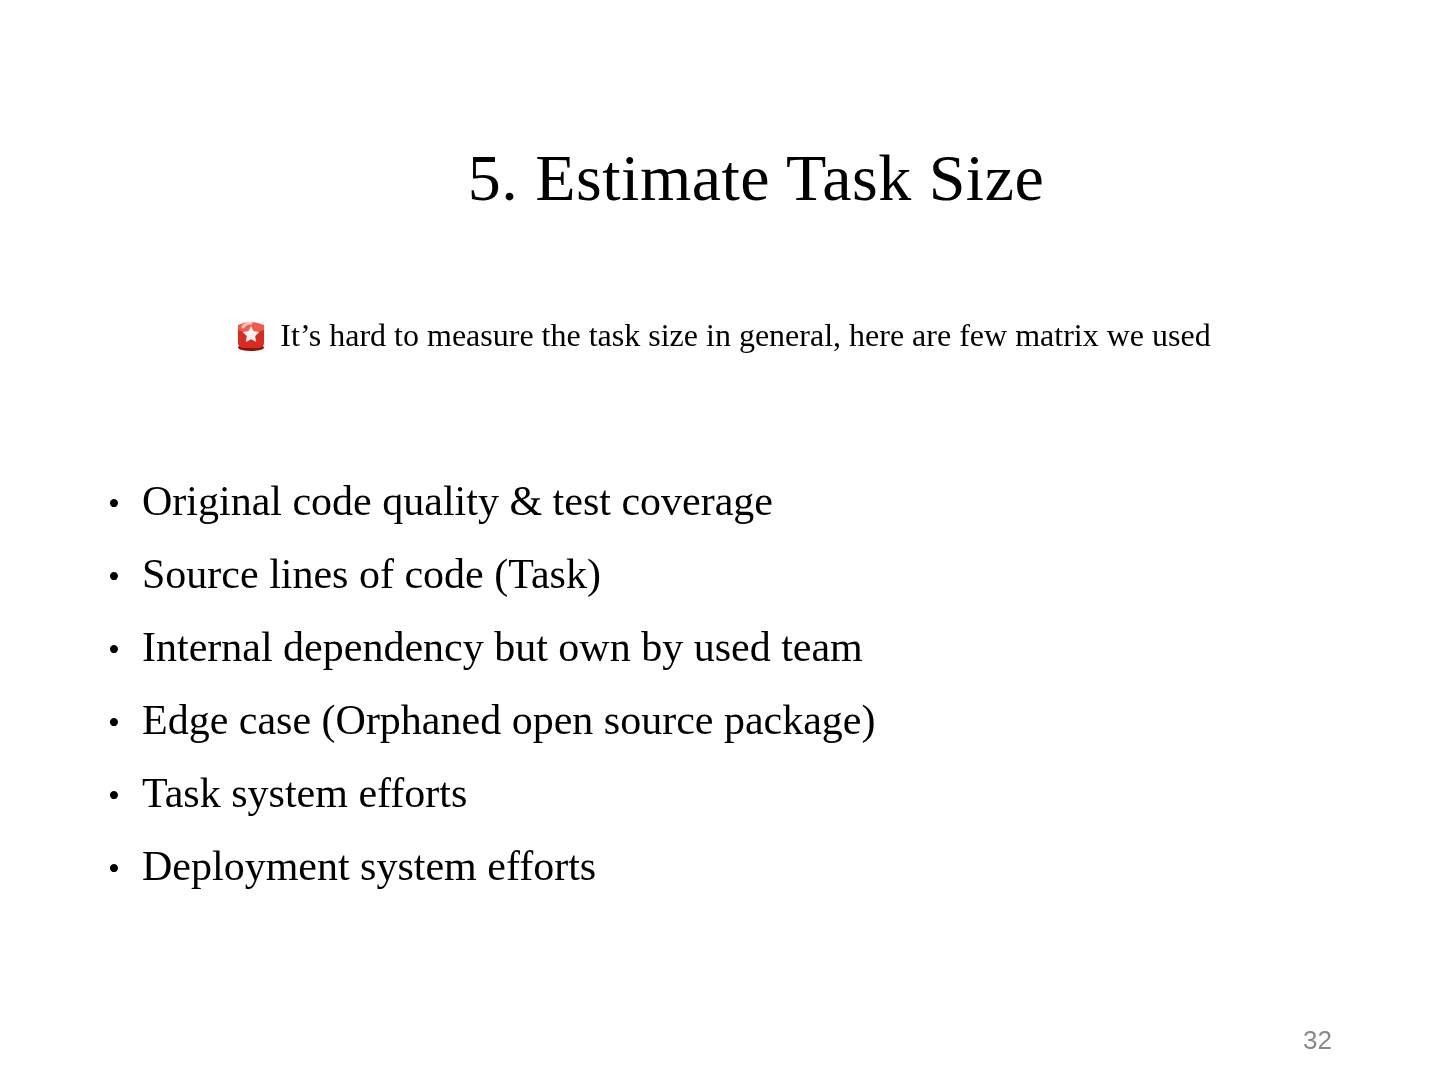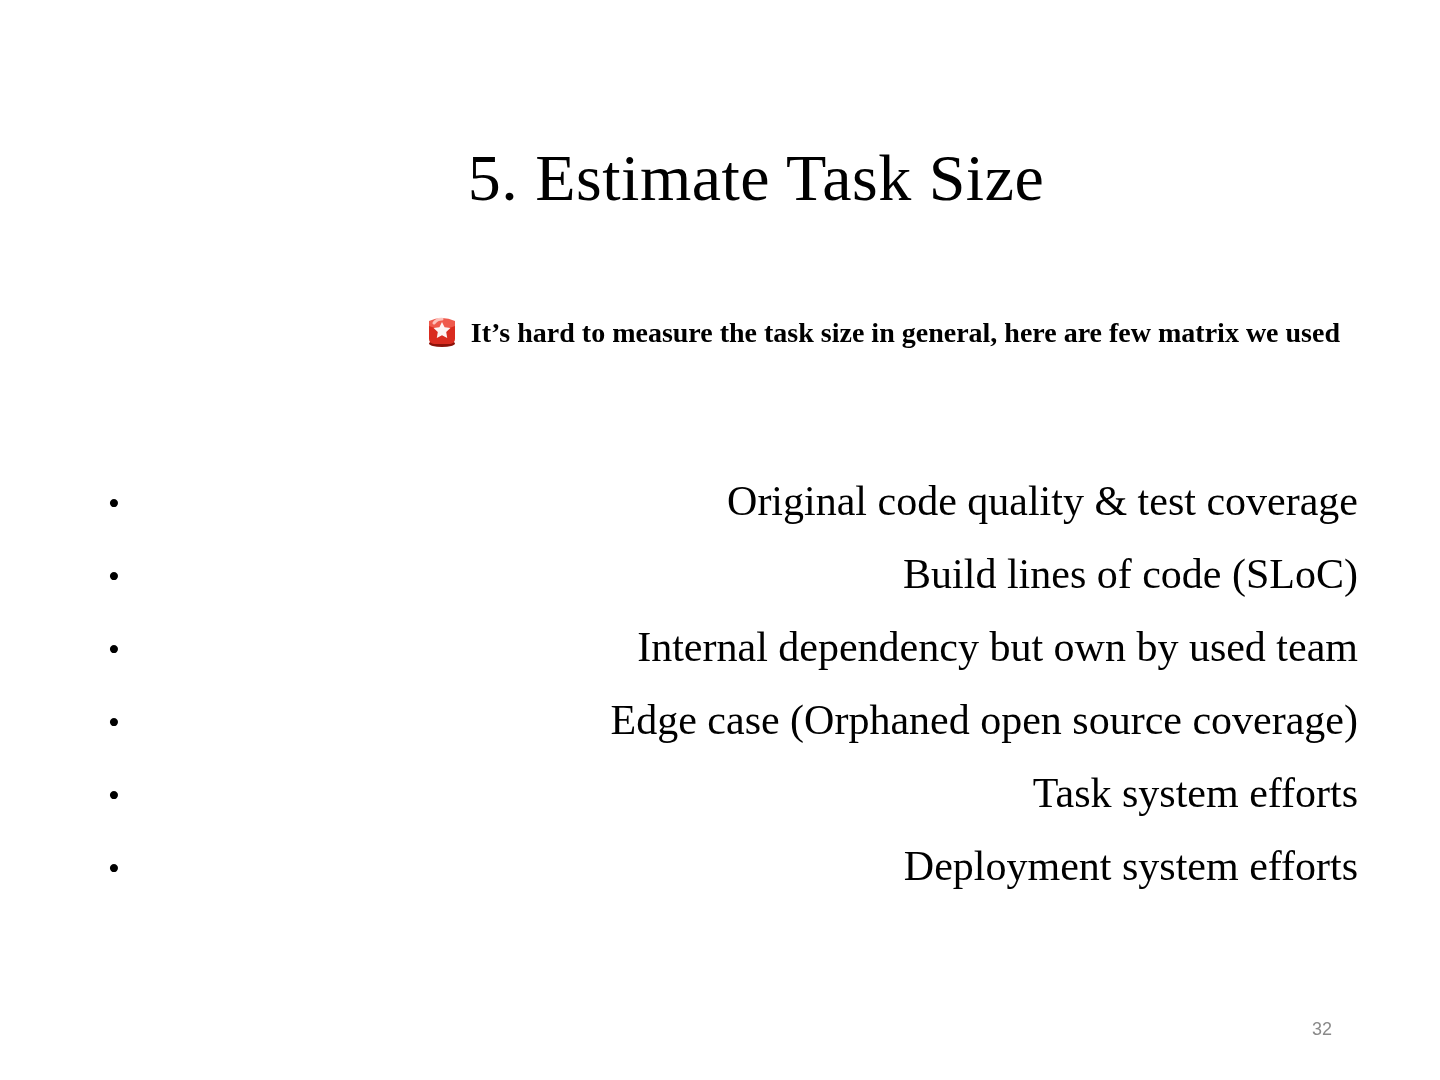--- a/index.html
+++ b/index.html
@@ -30,24 +30,23 @@
     line-height: 1.1;
     font-weight: normal;
     letter-spacing: 0.5px;
     padding-left: 36px;
   }
   .intro-block {
     position: absolute;
     top: 282px;
     left: 105px;
     width: 1235px;
-    font-size: 28px;
+    font-size: 32px;
     line-height: 1.32;
-    text-align: right;
-    font-weight: bold;
+    text-align: center;
   }
   .siren-icon {
     display: inline-block;
     width: 34px;
     height: 38px;
     vertical-align: -6px;
     margin-right: 12px;
   }
   .bullet-list {
     position: absolute;
@@ -63,27 +62,26 @@
     margin-bottom: 31px;
   }
   .bullet-dot {
     width: 34px;
     flex: 0 0 34px;
     font-size: 34px;
     line-height: 1;
   }
   .bullet-text {
     flex: 1 1 auto;
-    text-align: right;
   }
   .page-number {
     position: absolute;
     right: 108px;
-    bottom: 40px;
-    font-size: 18px;
+    bottom: 24px;
+    font-size: 26px;
     color: #8a8a8a;
     font-family: "Liberation Sans", sans-serif;
   }
 </style>
 </head>
 <body>
 
 <div class="slide">
 
   <h1 class="slide-title">5. Estimate Task Size</h1>
@@ -102,31 +100,31 @@
 
   <div class="bullet-list">
 
     <div class="bullet-row">
       <span class="bullet-dot">•</span>
       <span class="bullet-text">Original code quality &amp; test coverage</span>
     </div>
 
     <div class="bullet-row">
       <span class="bullet-dot">•</span>
-      <span class="bullet-text">Build lines of code (SLoC)</span>
+      <span class="bullet-text">Source lines of code (Task)</span>
     </div>
 
     <div class="bullet-row">
       <span class="bullet-dot">•</span>
       <span class="bullet-text">Internal dependency but own by used team</span>
     </div>
 
     <div class="bullet-row">
       <span class="bullet-dot">•</span>
-      <span class="bullet-text">Edge case (Orphaned open source coverage)</span>
+      <span class="bullet-text">Edge case (Orphaned open source package)</span>
     </div>
 
     <div class="bullet-row">
       <span class="bullet-dot">•</span>
       <span class="bullet-text">Task system efforts</span>
     </div>
 
     <div class="bullet-row">
       <span class="bullet-dot">•</span>
       <span class="bullet-text">Deployment system efforts</span>

